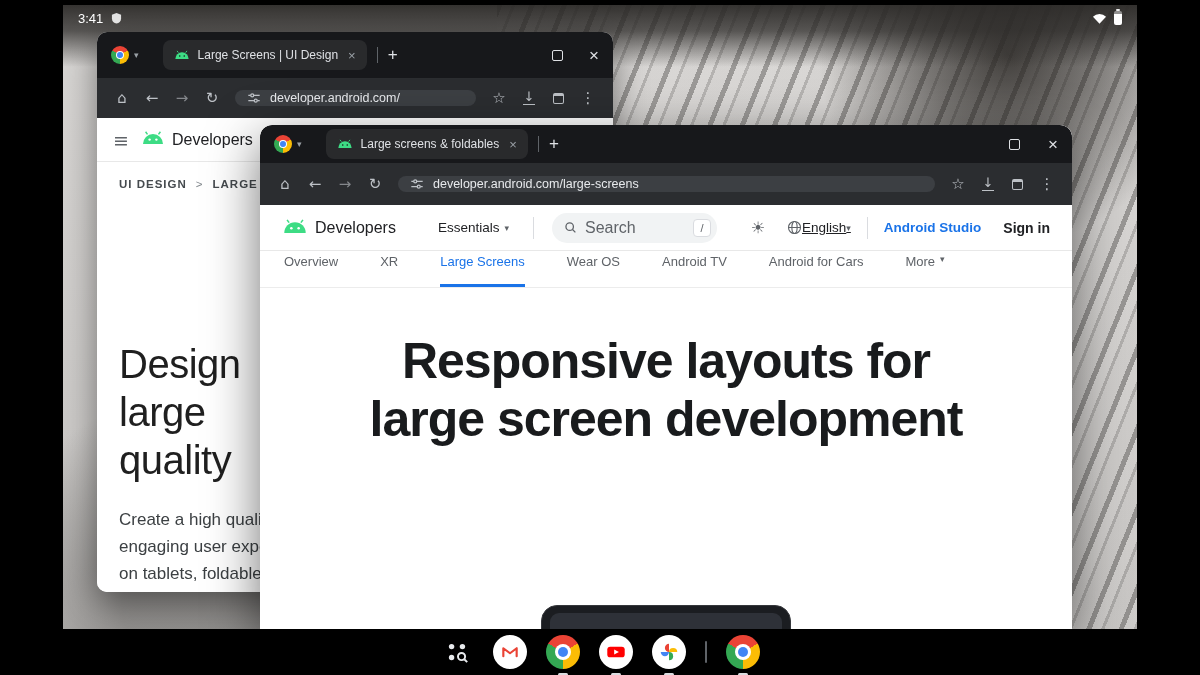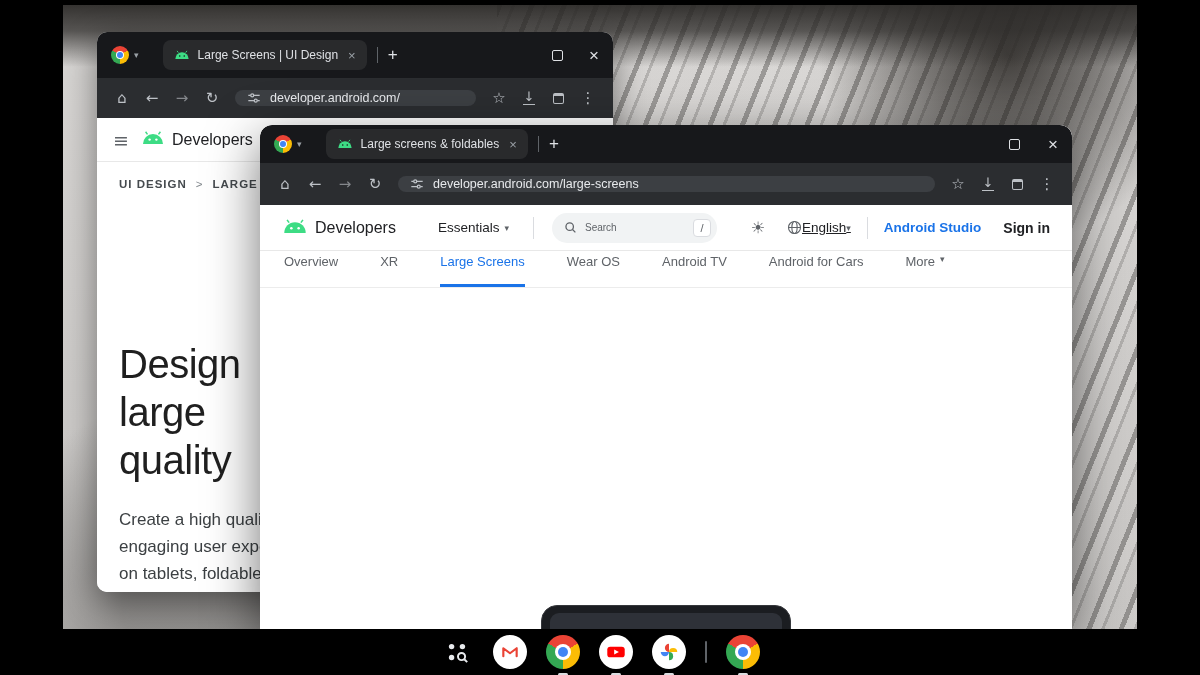--- a/index.html
+++ b/index.html
@@ -89,21 +89,21 @@
   .win-front .toolbar { height:42px; }
   .win-front .page { position:relative; height:424px; background:#fff; }
 
   .site-header { height:46px; display:flex; align-items:center; padding:0 22px;
     border-bottom:1px solid #e8e8e8; }
   .menu-item { display:flex; align-items:center; gap:5px; font-size:13.5px; color:#202124; }
   .hdr-caret { font-size:9px; color:#5f6368; }
   .vdiv { width:1px; height:22px; background:#dadce0; }
   .search-pill { width:165px; height:30px; background:#f1f3f4; border-radius:15px;
     display:flex; align-items:center; gap:8px; padding:0 6px 0 12px; }
-  .search-text { flex:1; font-size:10px; color:#5f6368; }
+  .search-text { flex:1; font-size:16px; color:#5f6368; }
   .slash-key { width:18px; height:18px; border:1px solid #dadce0; border-radius:4px;
     font-size:11px; color:#5f6368; display:flex; align-items:center; justify-content:center; background:#fff; }
   .sun { font-family:"DejaVu Sans",sans-serif; font-size:16px; color:#5f6368; }
   .lang { display:flex; align-items:center; font-size:13.5px; color:#202124;text-decoration:underline; }
   .as-link { font-size:13.5px; font-weight:600; color:#1a73e8; white-space:nowrap; }
   .signin { font-size:14px; font-weight:600; color:#202124; white-space:nowrap; }
 
   .site-nav { height:37px; display:flex; align-items:stretch; padding:0 24px; gap:42px;
     border-bottom:1px solid #ececec; }
   .nav-item { display:flex; align-items:flex-start; font-size:13px; color:#5f6368; gap:5px;
@@ -134,20 +134,35 @@
   .chrome-lg { width:34px; height:34px; }
   .chrome-sm { width:18px; height:18px; }
 </style>
 </head>
 <body>
 
 <div class="stage">
 
   <div class="wallpaper"></div>
 
+  <div class="statusbar">
+    <span>3:41</span>
+    <span class="sb-shield">
+      <svg width="11" height="12" viewBox="0 0 12 13">
+          <path d="M6 1 L11 3 V7.2 C11 10.2 8.8 12 6 12.6 C3.2 12 1 10.2 1 7.2 V3 Z" fill="rgba(255,255,255,.85)"></path>
+        </svg>
+    </span>
+    <span class="spacer"></span>
+    <span class="wifi">
+      <svg width="15" height="12" viewBox="0 0 16 12">
+          <path d="M1 4.6 A10 10 0 0 1 15 4.6 L8 12 Z" fill="#fff"></path>
+        </svg>
+    </span>
+    <span class="battery"></span>
+  </div>
 
   <div class="win win-back">
     <div class="titlebar">
       <span class="chrome-logo chrome-sm"></span>
       <span class="tb-caret">▾</span>
       <div class="tab" style="max-width:230px;">
         <svg width="16" height="10" viewBox="0 0 24 14">
             <path d="M2 13 a10 10 0 0 1 20 0 z" fill="#3ddc84"></path>
             <line x1="6.5" y1="3.4" x2="4.6" y2="0.8" stroke="#3ddc84" stroke-width="1.4"></line>
             <line x1="17.5" y1="3.4" x2="19.4" y2="0.8" stroke="#3ddc84" stroke-width="1.4"></line>
@@ -324,20 +339,24 @@
           </span>
         <span class="nav-item">
             <span>Android for Cars</span>
           </span>
         <span class="nav-item">
             <span>More</span>
             <span class="hdr-caret">▾</span>
           </span>
       </div>
 
+      <div class="hero-title">
+        <span>Responsive layouts for</span>
+        <span>large screen development</span>
+      </div>
 
       <div class="device">
         <div class="device-screen"></div>
       </div>
     </div>
   </div>
 
   <div class="taskbar">
     <div class="dock-item">
       <svg width="26" height="26" viewBox="0 0 24 24">

